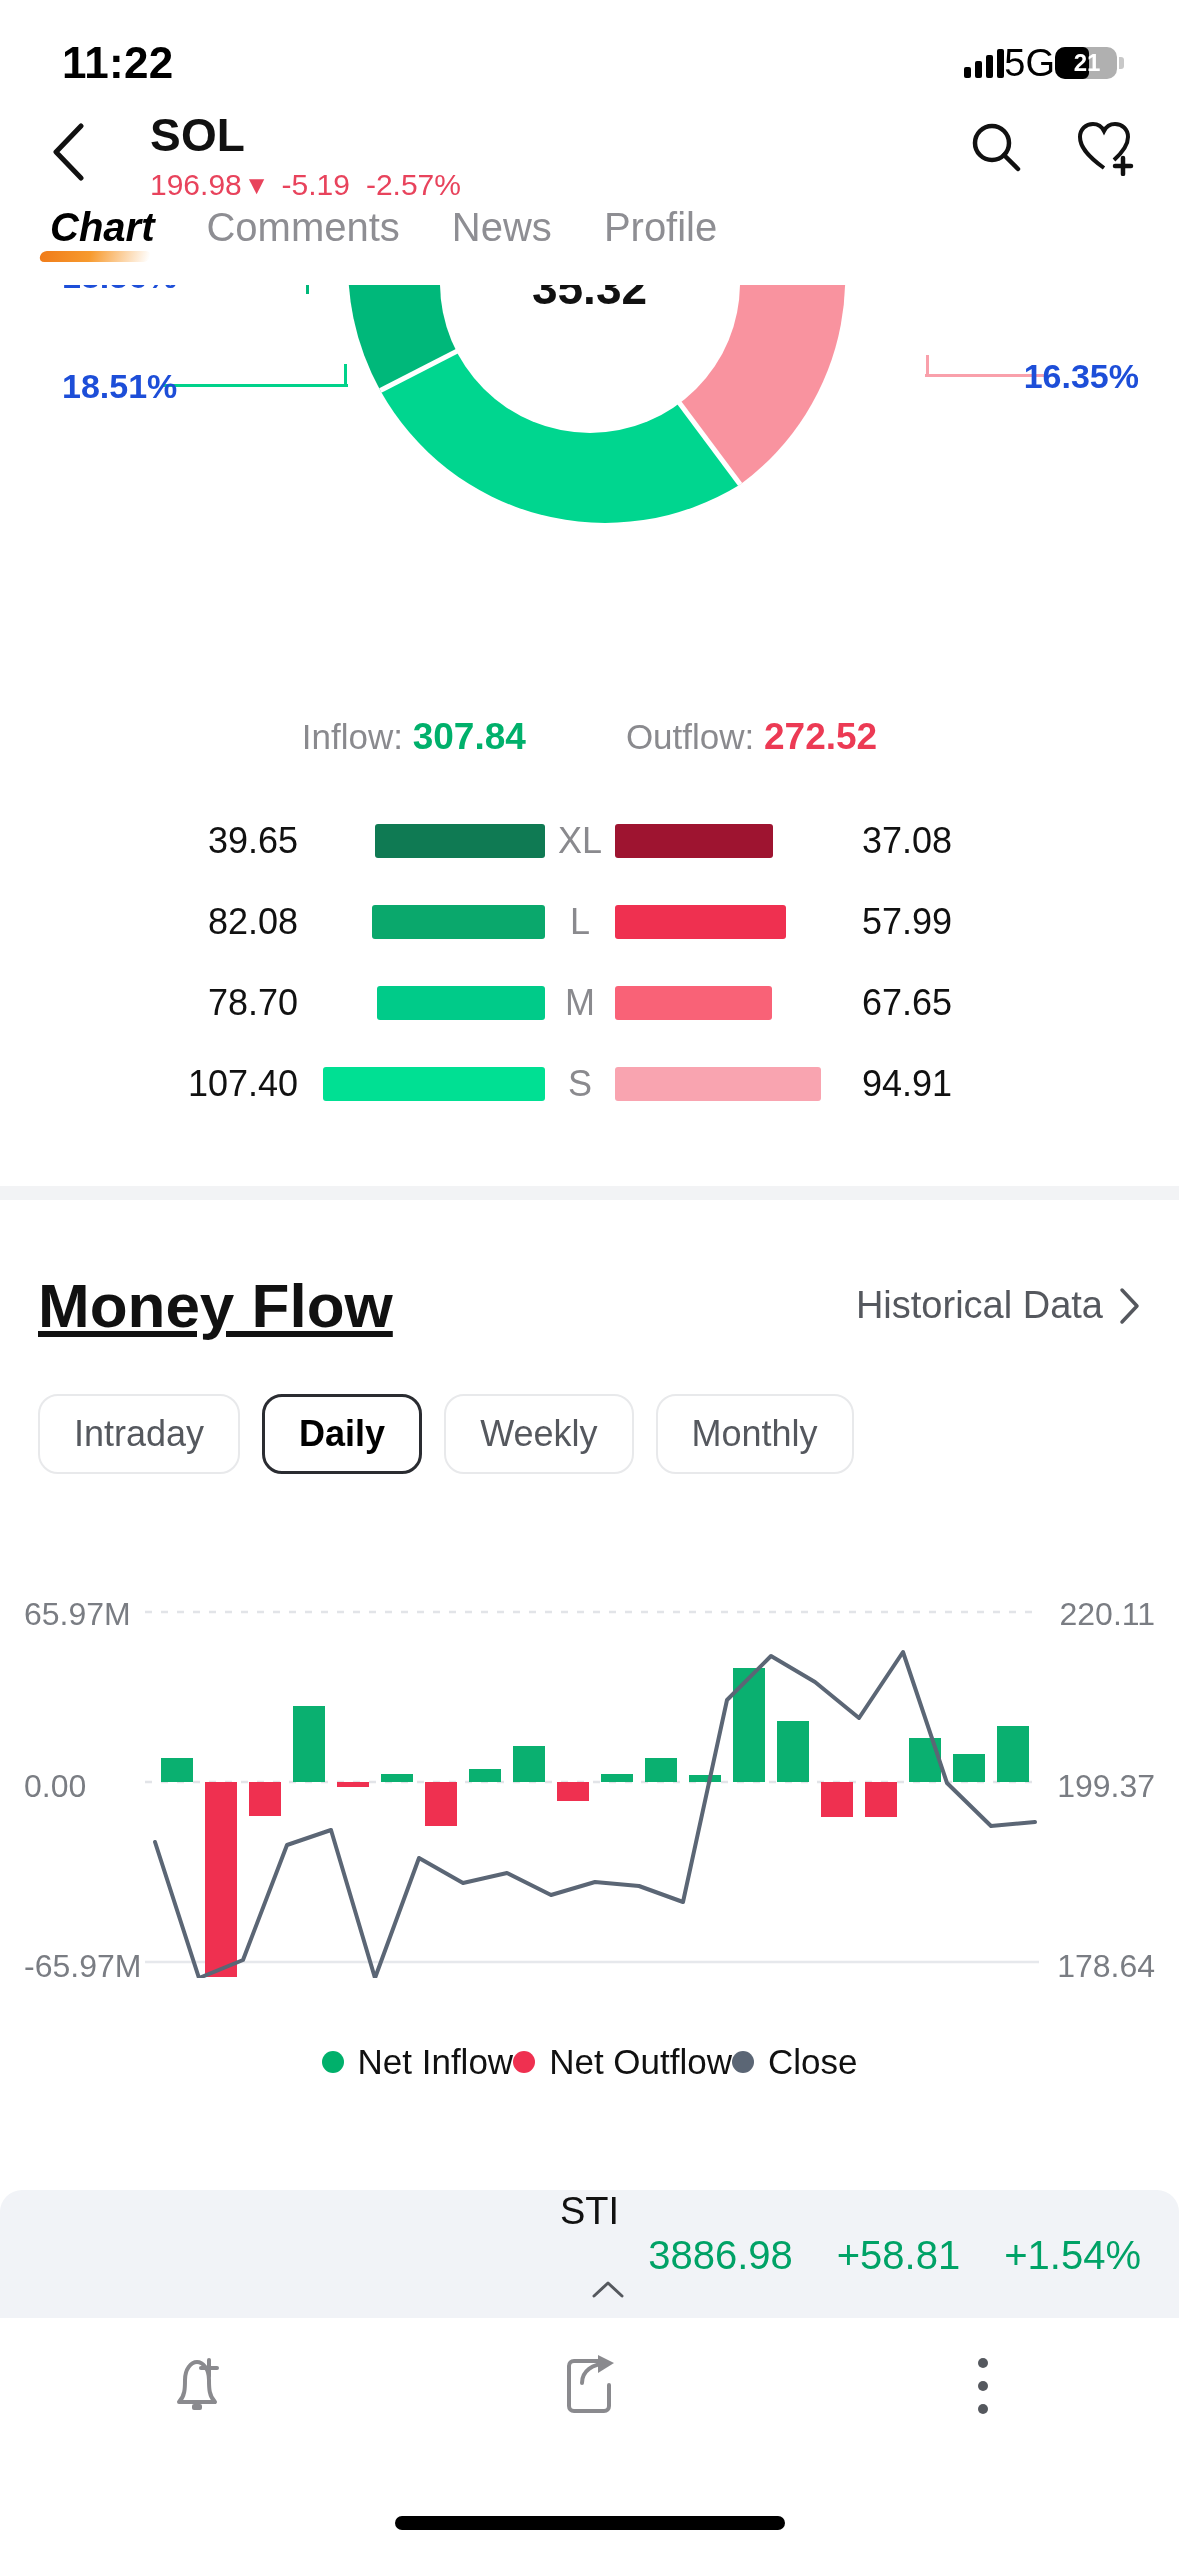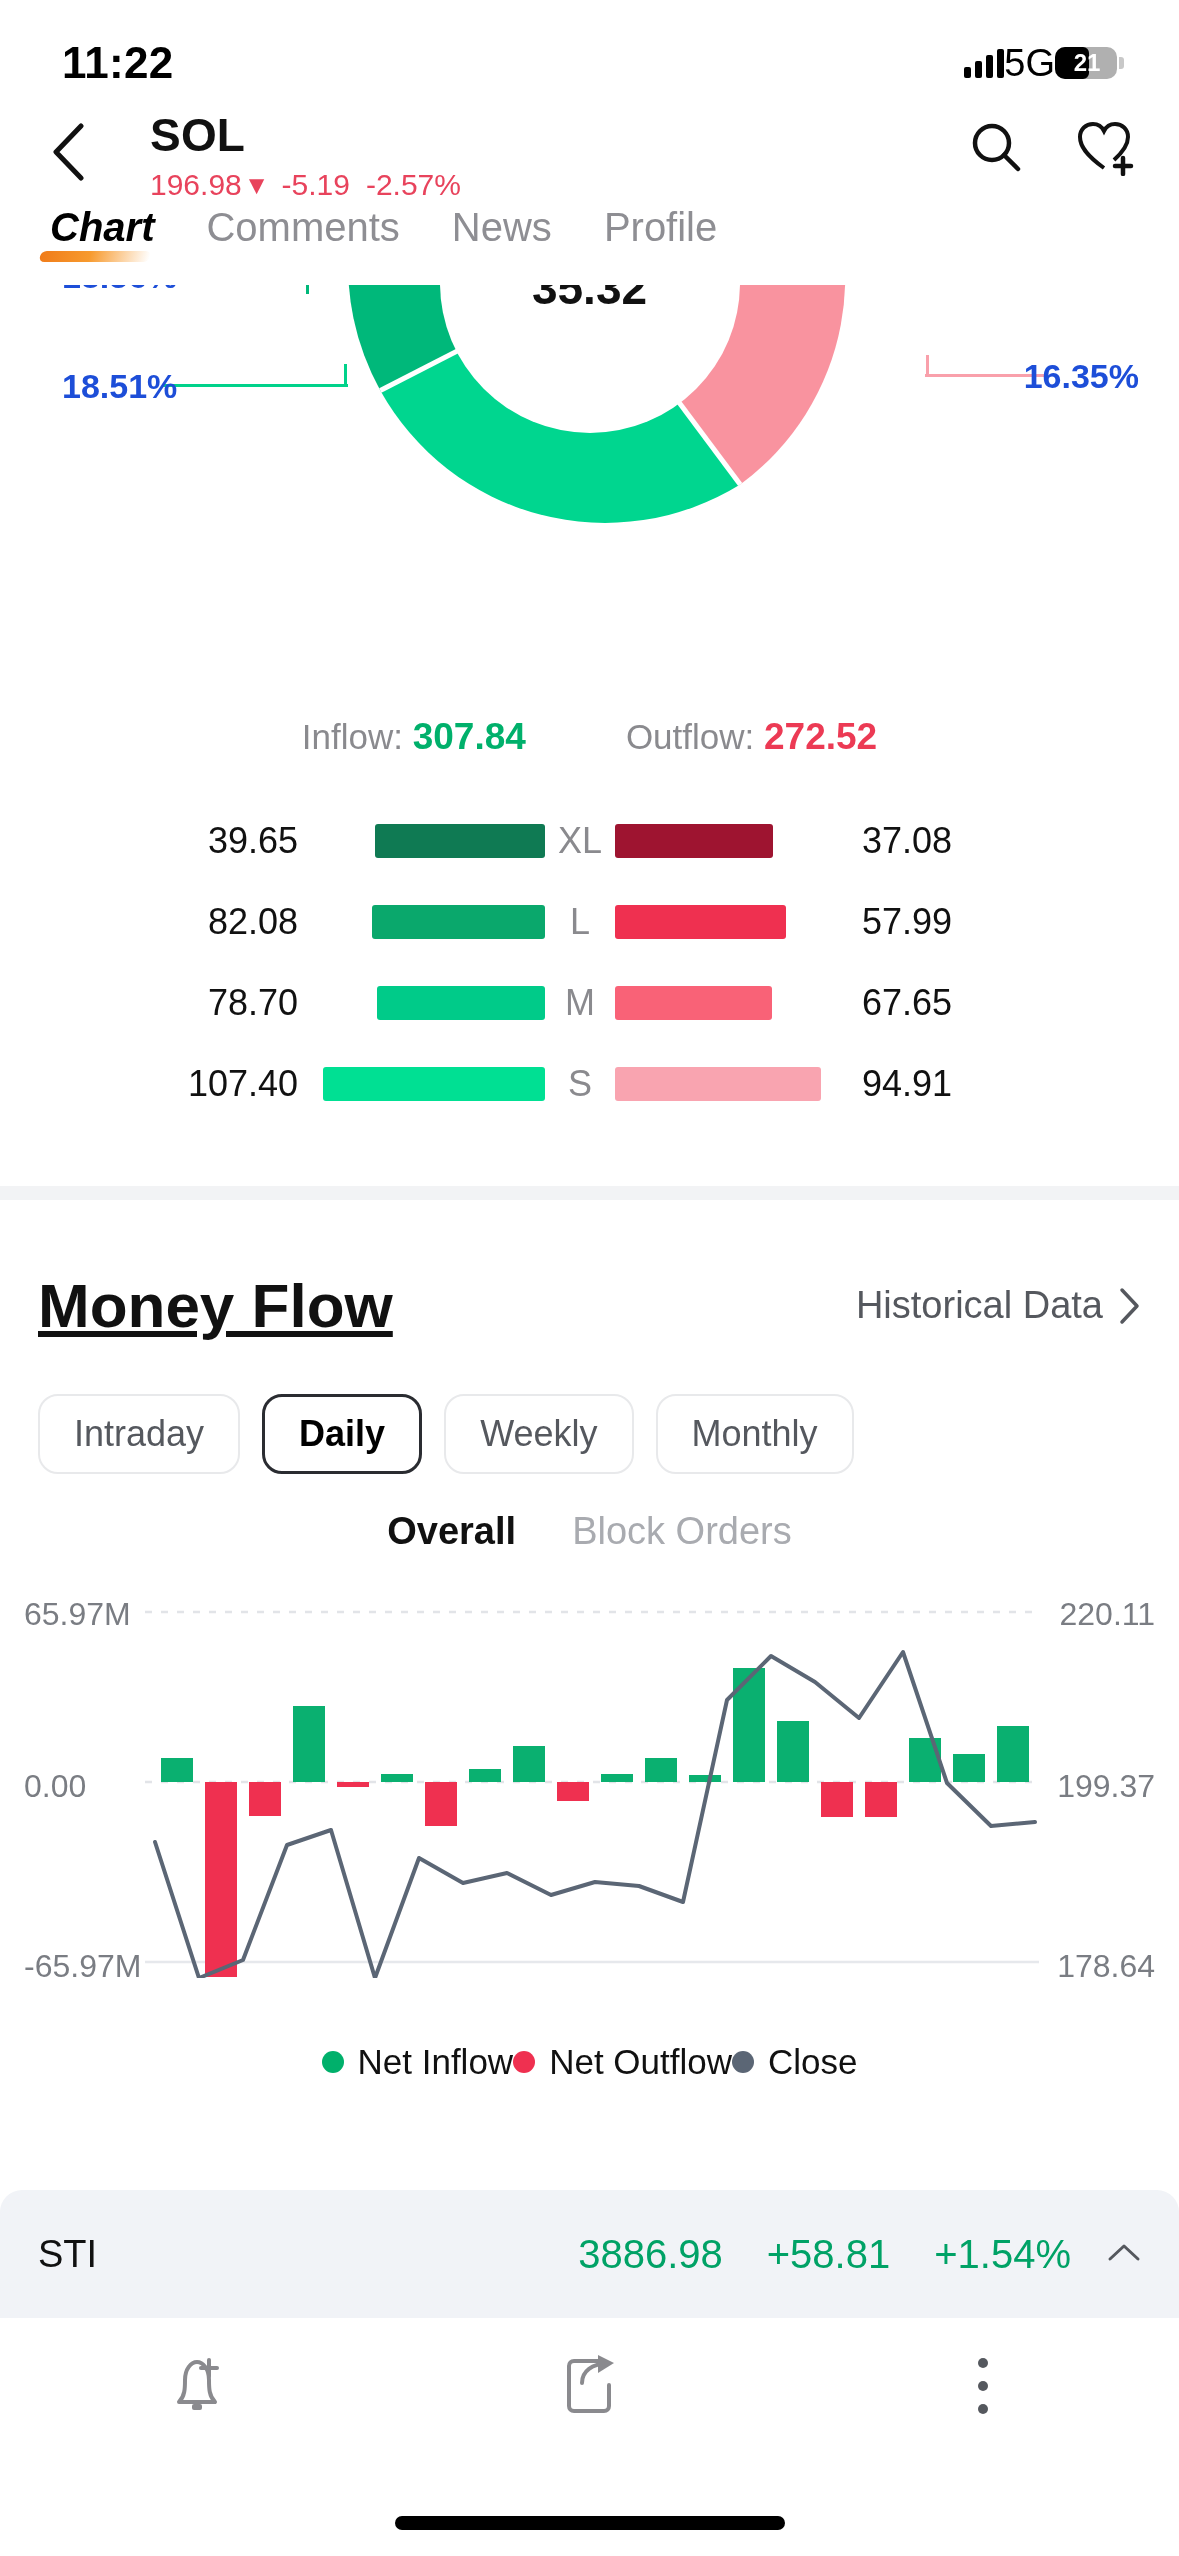--- a/index.html
+++ b/index.html
@@ -119,21 +119,21 @@
   .plot { position:absolute; left:145px; right:140px; top:0; height:400px; }
   .xlabels { position:absolute; top:2040px; left:0; right:0; }
   .legend { position:absolute; top:2042px; left:0; right:0; display:flex;
             justify-content:center; align-items:center; }
   .lg { display:flex; align-items:center; gap:14px; font-size:35px; color:#111; }
   .dot { width:22px; height:22px; border-radius:50%; }
 
   
   .sti { position:absolute; left:0; right:0; top:2190px; height:128px;
          background:#f1f3f7; border-radius:22px 22px 0 0;
-         display:flex; align-items:center; padding:0 38px; }
+         display:flex; align-items:center; padding:0 38px;flex-direction:column; }
   .sti-name { font-size:38px; color:#111; flex:0 0 auto; }
   .sti-vals { margin-left:auto; display:flex; align-items:center; gap:44px; }
   .sti-vals span { font-size:40px; color:#00a266; font-weight:500; }
   .sti-caret { margin-left:36px; color:#55585e; }
 
   
   .toolbar { position:absolute; left:0; right:0; top:2296px; height:180px;
              display:flex; align-items:center; }
   .tool { flex:1; display:flex; align-items:center; justify-content:center; }
   .homebar { position:absolute; left:50%; transform:translateX(-50%); bottom:26px;
@@ -303,24 +303,20 @@
     </div>
   </div>
 
   <div class="segbtns">
     <div class="segbtn">Intraday</div>
     <div class="segbtn active">Daily</div>
     <div class="segbtn">Weekly</div>
     <div class="segbtn">Monthly</div>
   </div>
 
-  <div class="subtabs">
-    <div class="subtab active">Overall</div>
-    <div class="subtab">Block Orders</div>
-  </div>
 
   <div class="chart">
     <div class="ax l" style="top:6px;">65.97M</div>
     <div class="ax l" style="top:178px;">0.00</div>
     <div class="ax l" style="top:358px;">-65.97M</div>
     <div class="ax r" style="top:6px;">220.11</div>
     <div class="ax r" style="top:178px;">199.37</div>
     <div class="ax r" style="top:358px;">178.64</div>
 
     <div class="plot">

